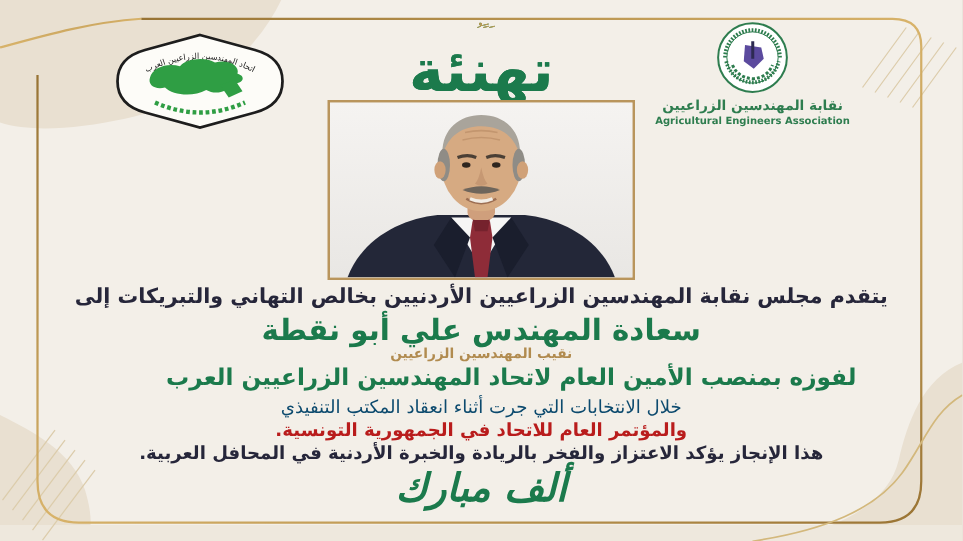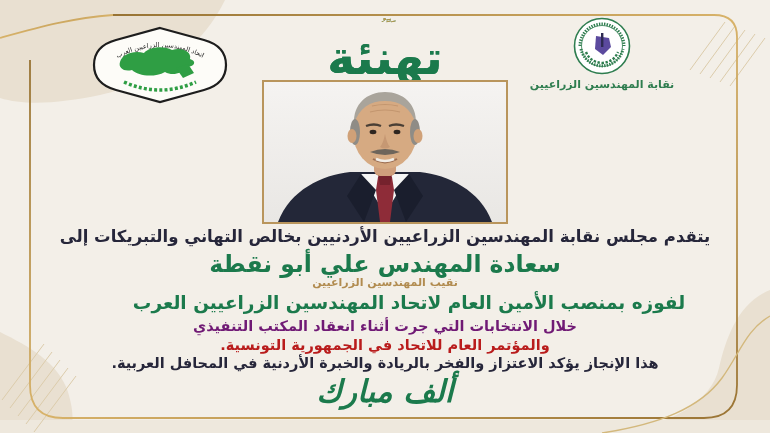--- a/index.html
+++ b/index.html
@@ -25,21 +25,21 @@
   .photo-frame{
     position:absolute;left:262px;top:80px;width:242px;height:140px;z-index:3;
     border:2px solid #b9955c;background:#f1efed;overflow:hidden;
   }
   .photo-frame svg{display:block;width:100%;height:100%;}
   .msg{position:absolute;left:0;width:770px;text-align:center;direction:rtl;z-index:3;white-space:nowrap;}
   .msg.intro   {top:227px;font-size:16.5px;font-weight:700;color:#26263a;}
   .msg.honoree {top:250px;font-size:23.5px;font-weight:800;color:#1b7a4c;}
   .msg.title   {top:276px;font-size:11px;font-weight:700;color:#b18b4f;}
   .msg.achv    {top:292px;font-size:18.5px;font-weight:800;color:#1b7a4c;padding-left:24px;}
-  .msg.d1      {top:318px;font-size:14.5px;font-weight:700;color:#701a75;}
+  .msg.d1      {top:318px;font-size:14.5px;font-weight:400;color:#0c4a6e;}
   .msg.d2      {top:337px;font-size:14.5px;font-weight:700;color:#b91c1c;}
   .msg.d3      {top:355px;font-size:14.5px;font-weight:700;color:#26263a;}
   .msg.closing {top:373px;font-size:31px;font-weight:700;color:#1b7a4c;font-style:italic;}
 </style>
 </head>
 <body>
 
 <div class="canvas">
 
   <svg class="bg-decor" viewBox="0 0 770 433" xmlns="http://www.w3.org/2000/svg">
@@ -108,20 +108,21 @@
 
       <path d="M8,30 A22,22 0 0 1 52,30" fill="none" stroke="#2e7d4f" stroke-width="3" stroke-dasharray="1.4 1.2"></path>
       <path d="M9,33 A21.5,21.5 0 0 0 51,33" fill="none" stroke="#2e7d4f" stroke-width="3" stroke-dasharray="1.4 1.2"></path>
 
       <path d="M14,36 Q18,46 30,47 Q42,46 46,36" fill="none" stroke="#2e7d4f" stroke-width="2.4" stroke-dasharray="2.4 1.6"></path>
 
       <path d="M24,20 L37,22 L39,31 L31,39 L23,33 Z" fill="#5b4a9e"></path>
       <rect x="29" y="17" width="2.4" height="14" fill="#2d2a52"></rect>
     </svg>
     <div class="ar">نقابة المهندسين الزراعيين</div>
+    <div class="en">Agricultural Engineers Association</div>
   </div>
 
   <div class="photo-frame">
     <svg viewBox="0 0 242 140" xmlns="http://www.w3.org/2000/svg">
       <defs>
         <linearGradient id="pbg" x1="0" y1="0" x2="0" y2="1">
           <stop offset="0" stop-color="#f5f3f1"></stop>
             <stop offset="1" stop-color="#e9e7e4"></stop>
         </linearGradient>
       </defs>

